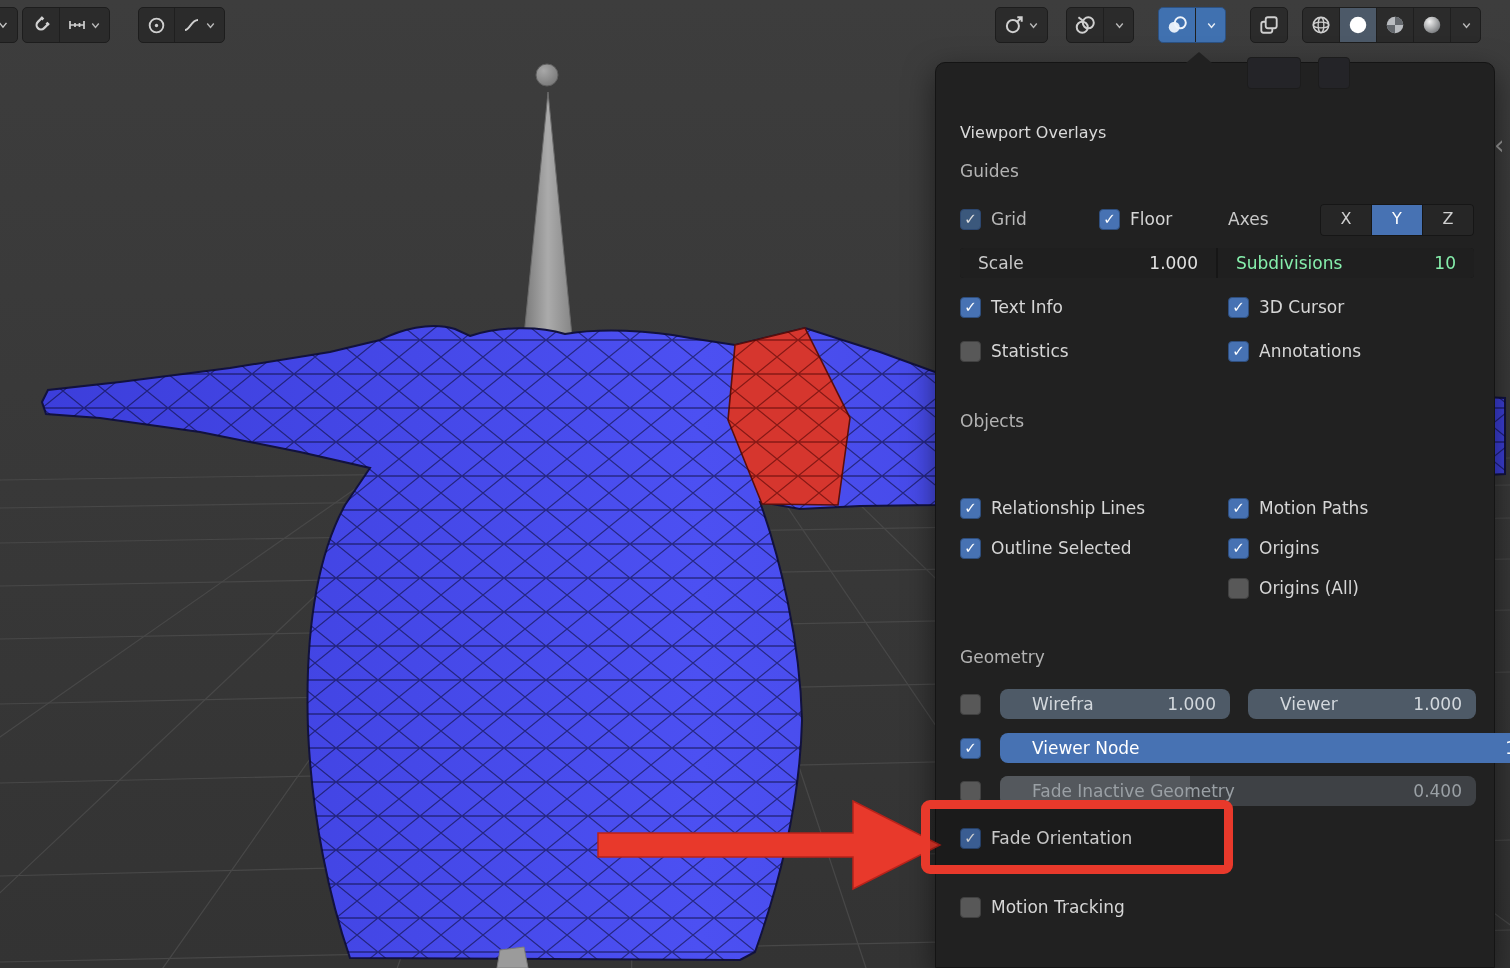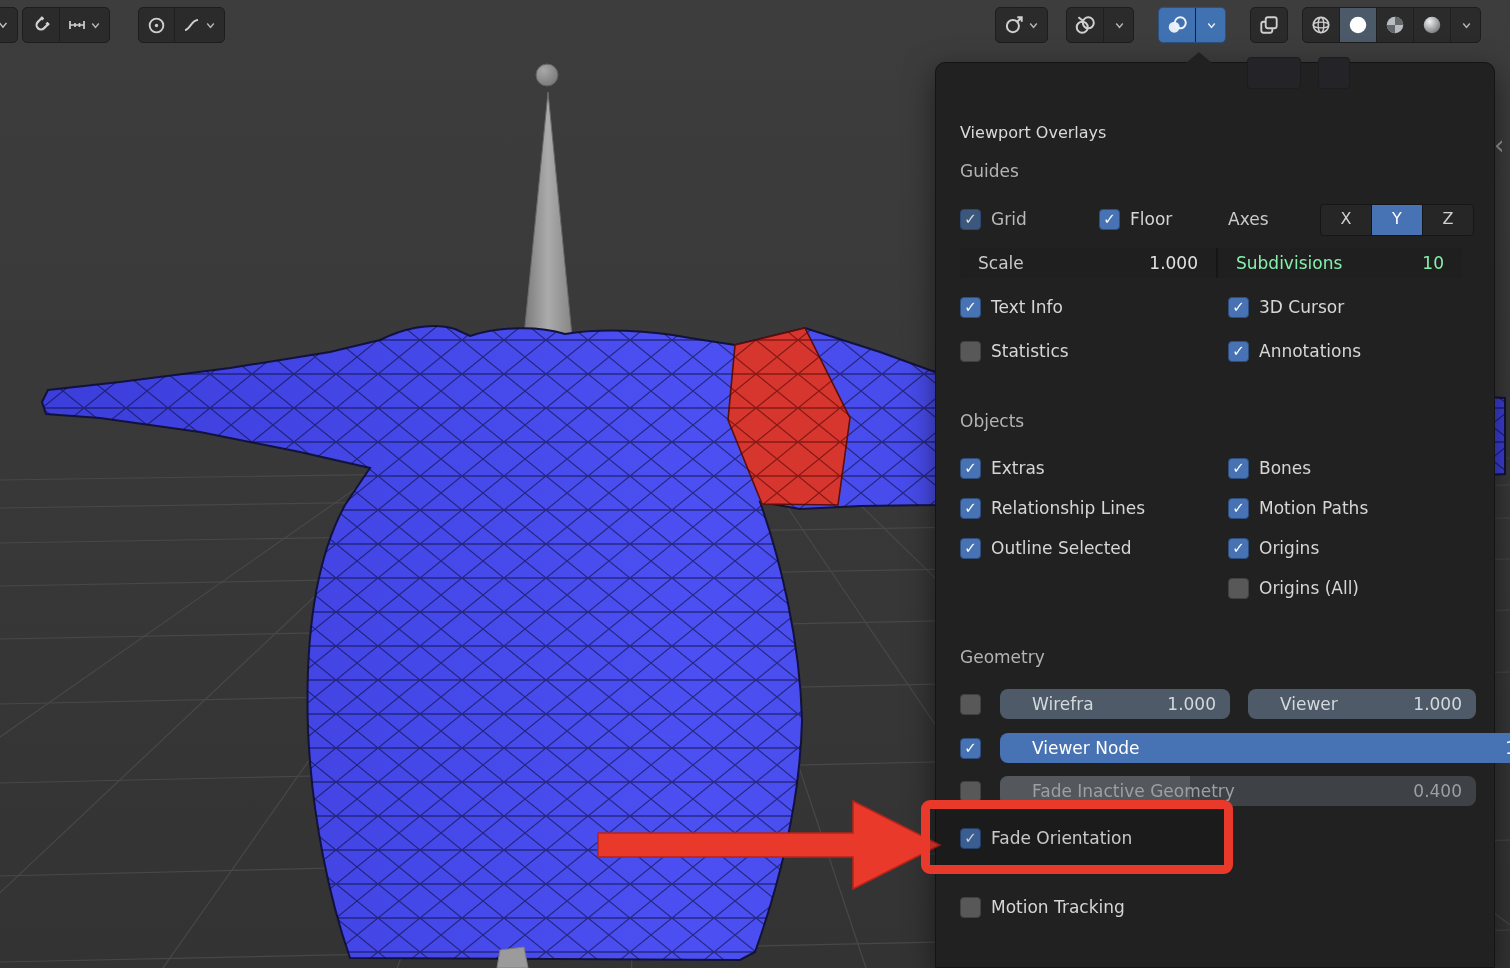--- a/index.html
+++ b/index.html
@@ -36,21 +36,21 @@
   .cb.checked{background:#4772b3;border-color:#2e4e7e;}
   .cb.checked::after{content:"✓";color:#fff;font-size:15px;font-weight:bold;line-height:1;}
   .cb.dim2.checked{background:#40628c;opacity:.85;}
 
   .axes-lbl{position:absolute;left:268px;top:0;height:100%;display:flex;align-items:center;color:#c9c9c9;}
   .seg{position:absolute;right:0;top:0;height:30px;display:flex;border-radius:4px;overflow:hidden;
        border:1px solid #161616;background:#161616;gap:1px;}
   .seg-btn{width:50px;text-align:center;line-height:28px;background:#262626;color:#cfcfcf;font-size:16px;cursor:pointer;}
   .seg-btn.active{background:#4772b3;color:#fff;}
 
-  .dualfield{position:absolute;left:0;right:12px;top:0;height:30px;display:flex;gap:2px;
+  .dualfield{position:absolute;left:0;right:0;top:0;height:30px;display:flex;gap:2px;
              background:#161616;border-radius:4px;overflow:hidden;}
   .vfield{background:#1f1f1f;display:flex;align-items:center;justify-content:space-between;
           padding:0 18px;box-sizing:border-box;cursor:ew-resize;}
   .vfield .fl{color:#c9c9c9;} .vfield .fv{color:#e2e2e2;}
   .vfield.dimf .fl,.vfield.dimf .fv{color:#86efac;}
 
   .slider{position:absolute;top:0;height:30px;border-radius:8px;display:flex;align-items:center;
           justify-content:space-between;padding:0 14px;box-sizing:border-box;overflow:hidden;cursor:ew-resize;}
   .slider .s-lbl,.slider .s-val{position:relative;z-index:2;white-space:nowrap;}
   .slider.gray{background:#4e5a67;color:#d3d8dd;}
@@ -344,30 +344,20 @@
         <span class="lbl">Statistics</span>
       </span>
       <span class="check-item" style="left:268px">
         <span class="cb checked"></span>
         <span class="lbl">Annotations</span>
       </span>
     </div>
 
     <div class="p-head" style="top:348px">Objects</div>
 
-    <div class="prow" style="top:390px">
-      <span class="check-item" style="left:0">
-        <span class="cb checked"></span>
-        <span class="lbl">Extras</span>
-      </span>
-      <span class="check-item" style="left:268px">
-        <span class="cb checked"></span>
-        <span class="lbl">Bones</span>
-      </span>
-    </div>
 
     <div class="prow" style="top:470px">
       <span class="check-item" style="left:0">
         <span class="cb checked"></span>
         <span class="lbl">Outline Selected</span>
       </span>
       <span class="check-item" style="left:268px">
         <span class="cb checked"></span>
         <span class="lbl">Origins</span>
       </span>

